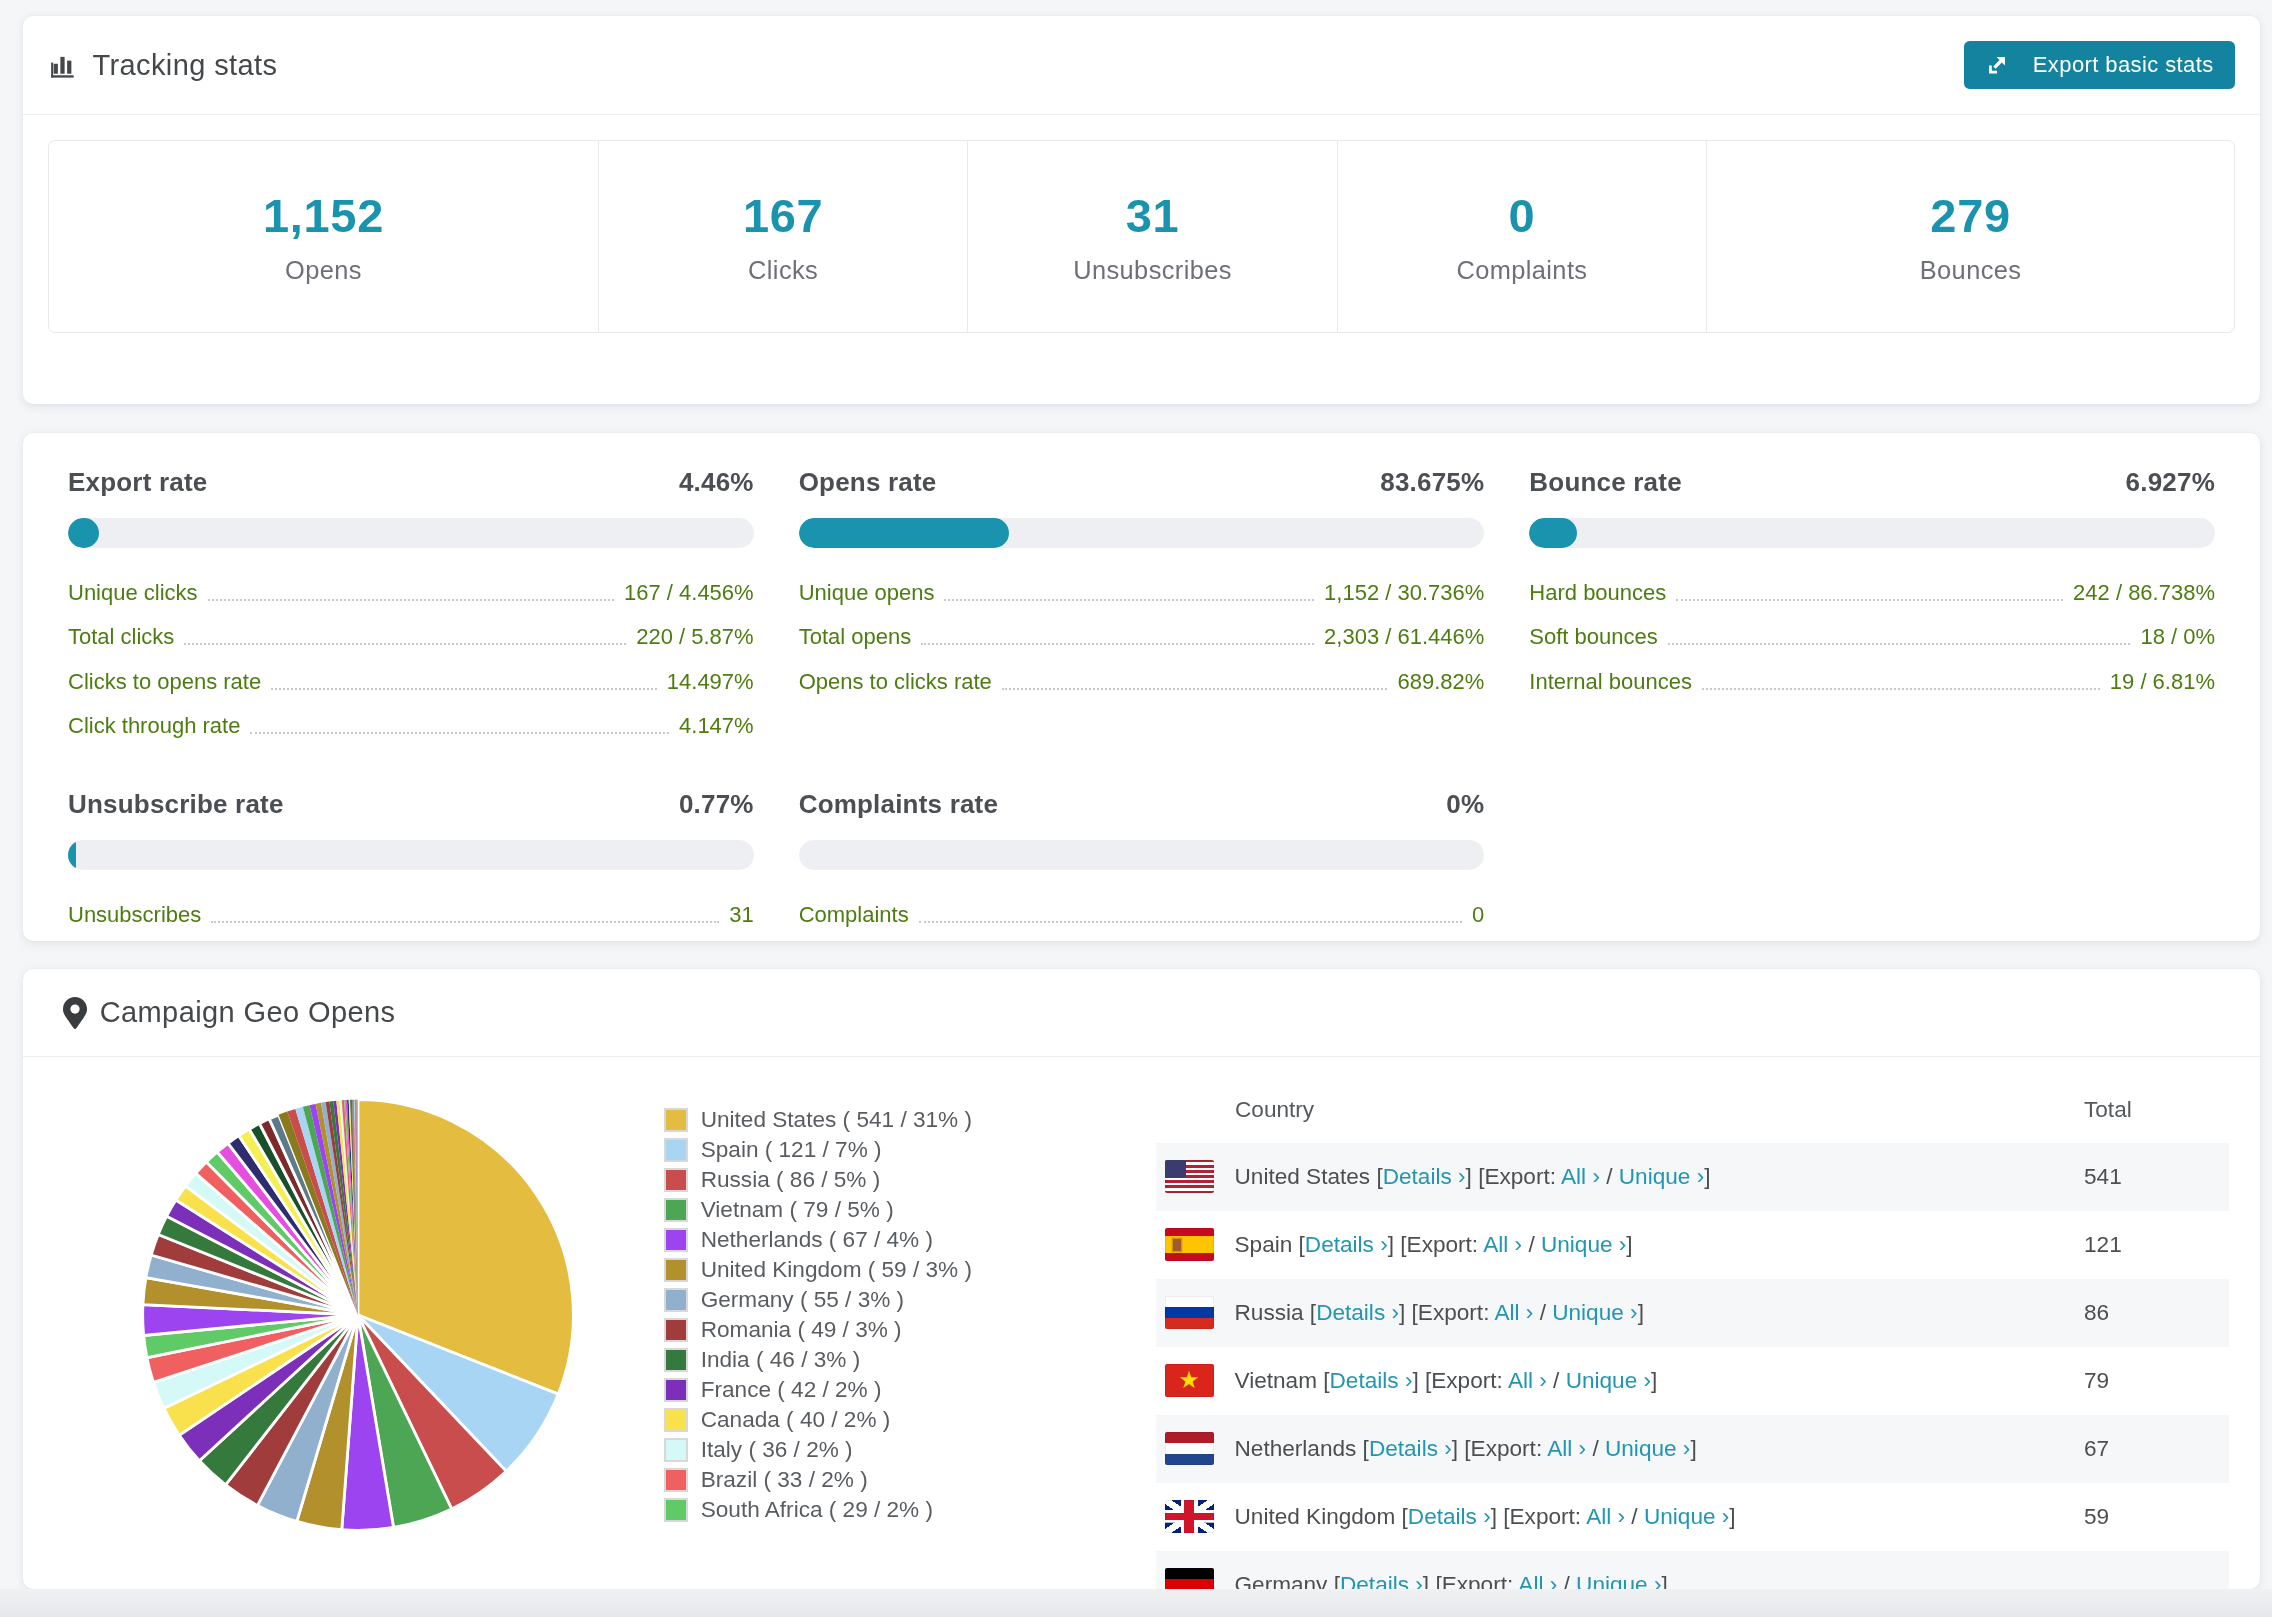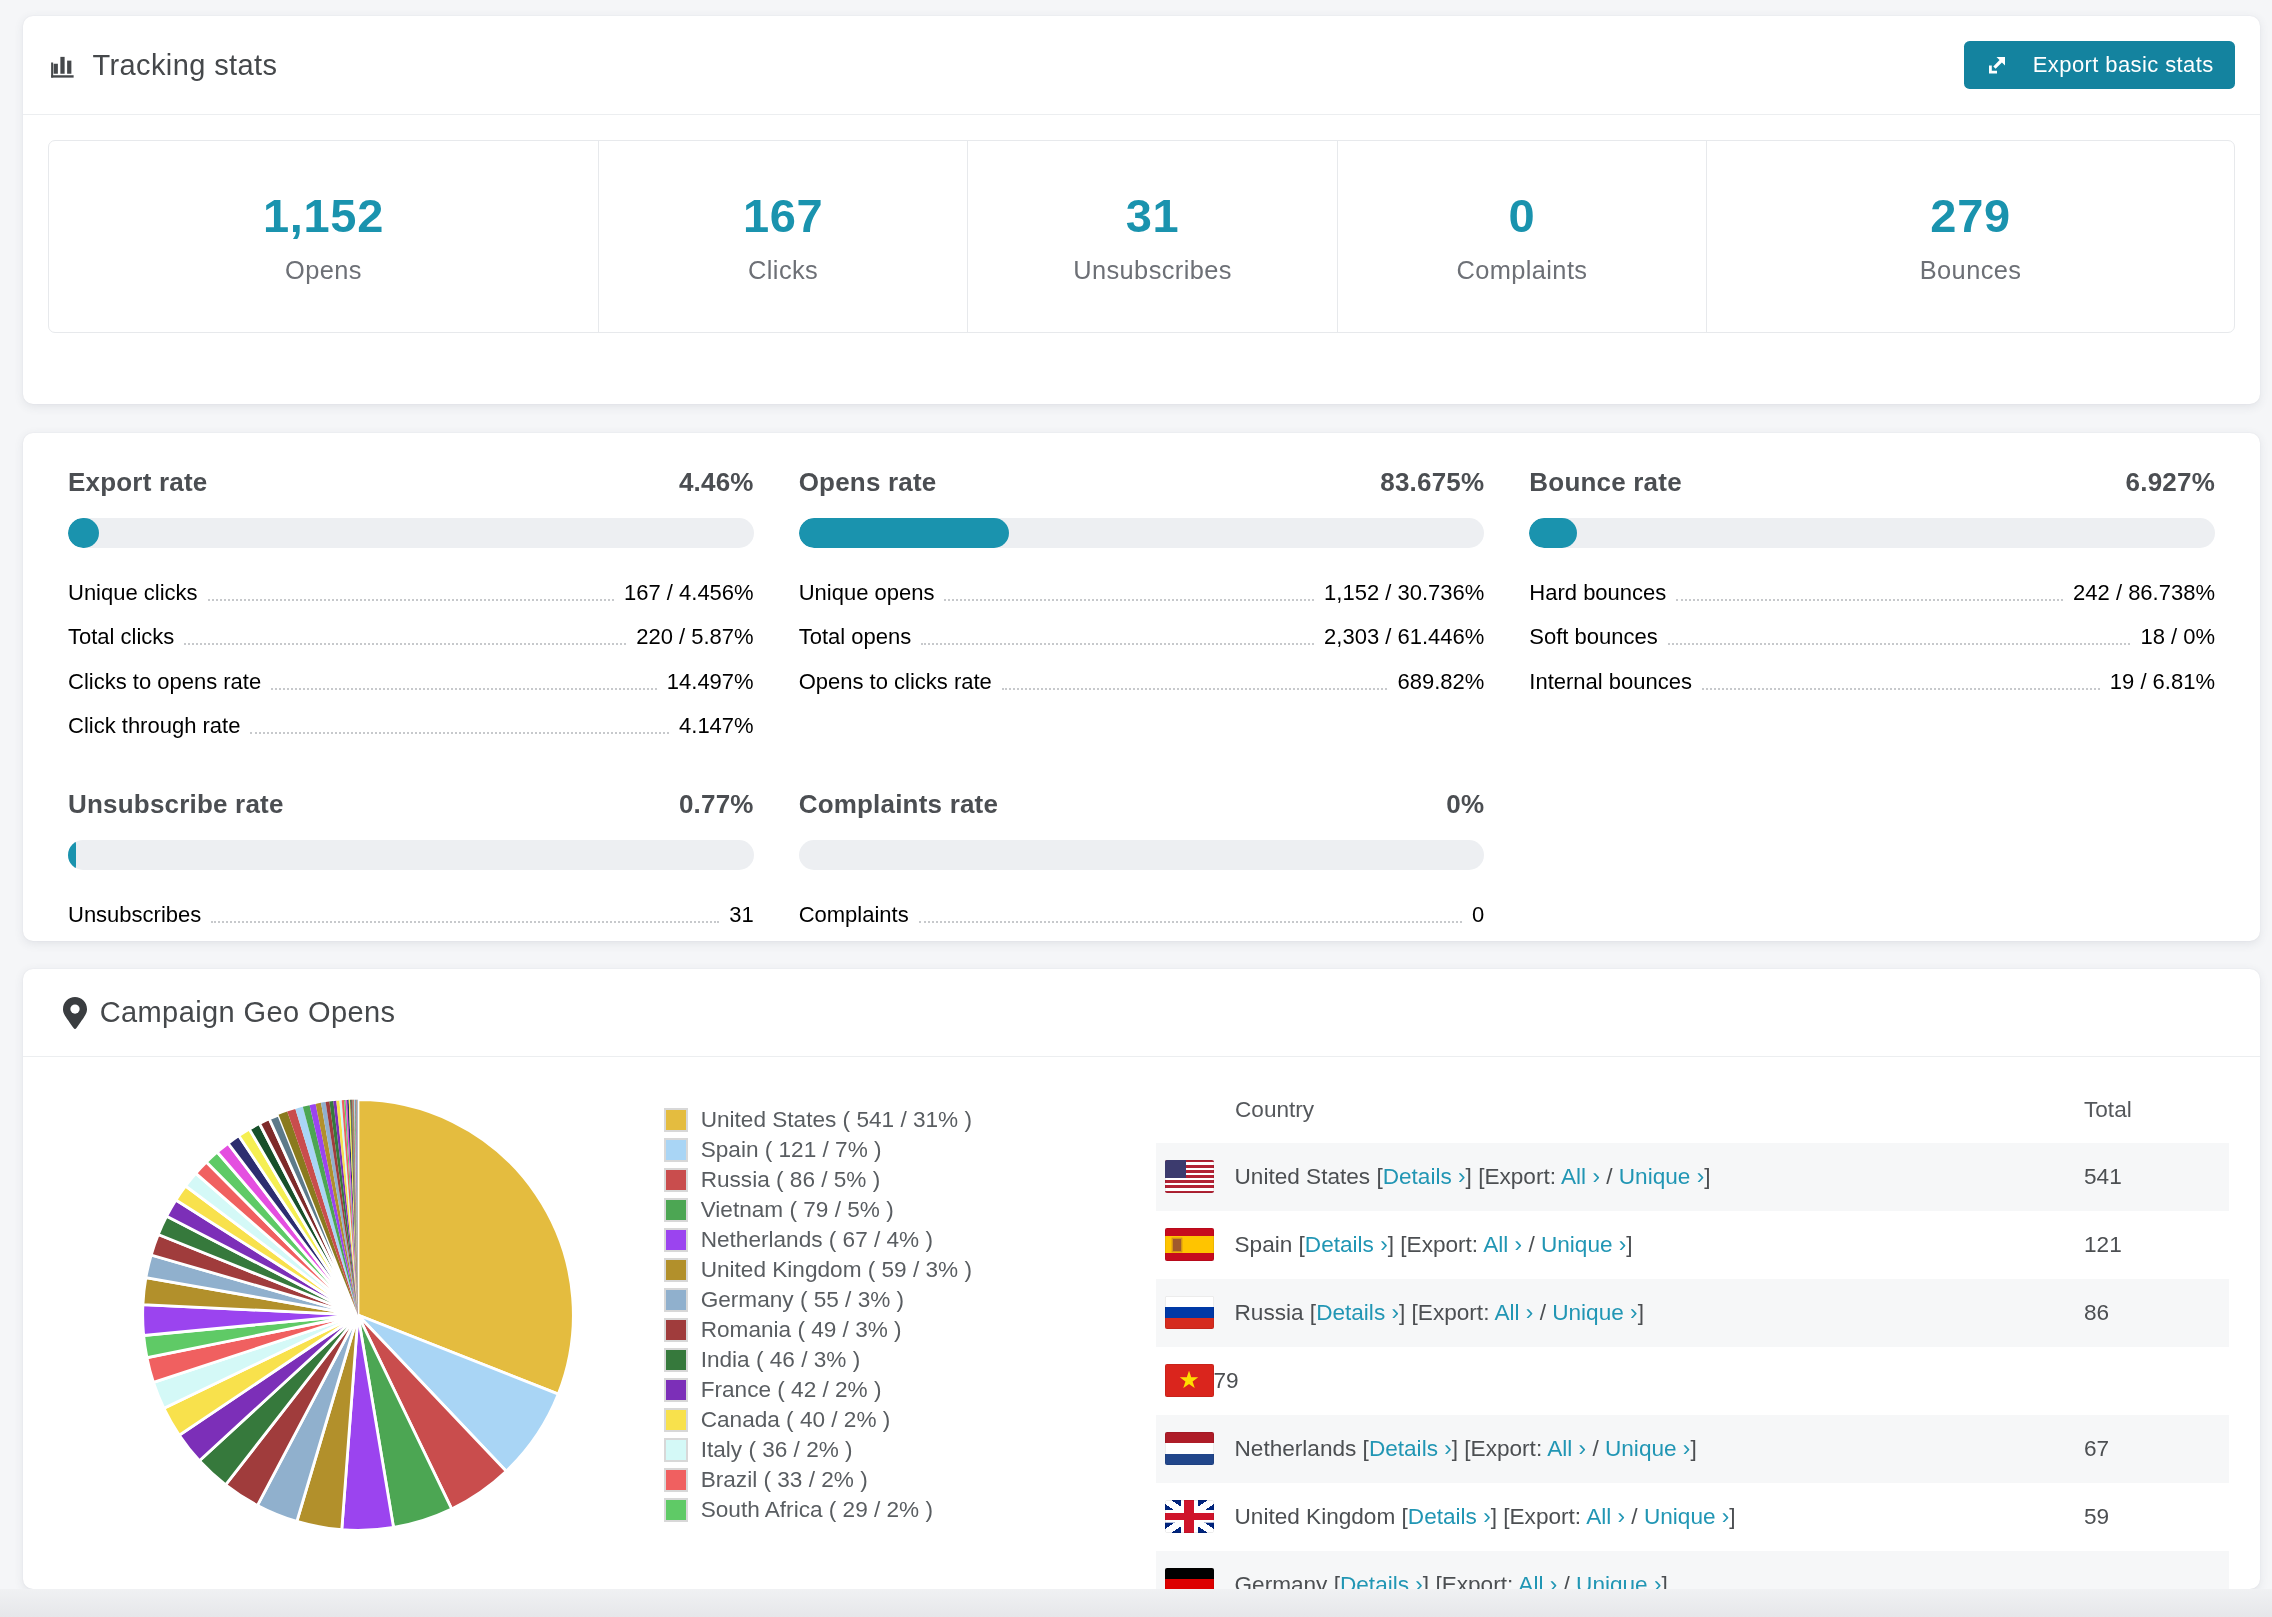--- a/index.html
+++ b/index.html
@@ -41,21 +41,21 @@
   .stat-value { font-size:47px; font-weight:bold; color:#1a93ae; letter-spacing:0.7px; }
   .stat-label { font-size:25.4px; color:#6d7076; margin-top:12.7px; letter-spacing:0.4px; }
   
   #card2 { top:433px; height:508px; padding:34px 45px; }
   .rates-grid { display:grid; grid-template-columns:repeat(3,1fr); column-gap:45px; row-gap:41px; }
   .panel-head { display:flex; justify-content:space-between; align-items:baseline;
     font-size:26px; font-weight:bold; color:#4b4e52; margin-bottom:20px; letter-spacing:0.2px;}
   .track { height:30px; background:#edeff2; border-radius:15px; overflow:hidden; }
   .fill { height:100%; background:#1a93ae; border-radius:15px; }
   .rate-rows { margin-top:22.6px; }
-  .rate-row { display:flex; align-items:flex-end; padding:9.2px 0; font-size:22px; color:#000000; }
+  .rate-row { display:flex; align-items:flex-end; padding:9.2px 0; font-size:22px; color:#4d7c0f; }
   .rate-row .leader { flex:1; border-bottom:2.1px dotted #c7c9cc; margin:0 10px 5px; }
   .rate-row .rr-value { white-space:nowrap; }
   
   #card3 { top:969px; height:620px; overflow:hidden; }
   #card3 .card-header { height:88px; padding:0 40px; justify-content:flex-start; }
   #card3 .card-title svg { margin-right:12.7px; }
   .geo-body { position:relative; height:531px; }
   #pie-wrap { position:absolute; left:102px; top:25.4px; width:466px; height:466px; }
   #legend { position:absolute; left:641px; top:48px; }
   .legend-item { display:flex; align-items:center; height:30px; }
@@ -411,20 +411,21 @@
             <span class="cell-country"><span>Spain </span><span>[</span><a class="lnk">Details ›</a><span>] [Export: </span><a class="lnk">All ›</a><span> / </span><a class="lnk">Unique ›</a><span>]</span></span>
             <span class="cell-total">121</span>
           </div>
           <div class="trow striped">
             <span class="flag flag-ru"></span>
             <span class="cell-country"><span>Russia </span><span>[</span><a class="lnk">Details ›</a><span>] [Export: </span><a class="lnk">All ›</a><span> / </span><a class="lnk">Unique ›</a><span>]</span></span>
             <span class="cell-total">86</span>
           </div>
           <div class="trow">
             <span class="flag flag-vn"></span>
+            <span class="cell-country"><span>Vietnam </span><span>[</span><a class="lnk">Details ›</a><span>] [Export: </span><a class="lnk">All ›</a><span> / </span><a class="lnk">Unique ›</a><span>]</span></span>
             <span class="cell-total">79</span>
           </div>
           <div class="trow striped">
             <span class="flag flag-nl"></span>
             <span class="cell-country"><span>Netherlands </span><span>[</span><a class="lnk">Details ›</a><span>] [Export: </span><a class="lnk">All ›</a><span> / </span><a class="lnk">Unique ›</a><span>]</span></span>
             <span class="cell-total">67</span>
           </div>
           <div class="trow">
             <span class="flag flag-gb"></span>
             <span class="cell-country"><span>United Kingdom </span><span>[</span><a class="lnk">Details ›</a><span>] [Export: </span><a class="lnk">All ›</a><span> / </span><a class="lnk">Unique ›</a><span>]</span></span>

